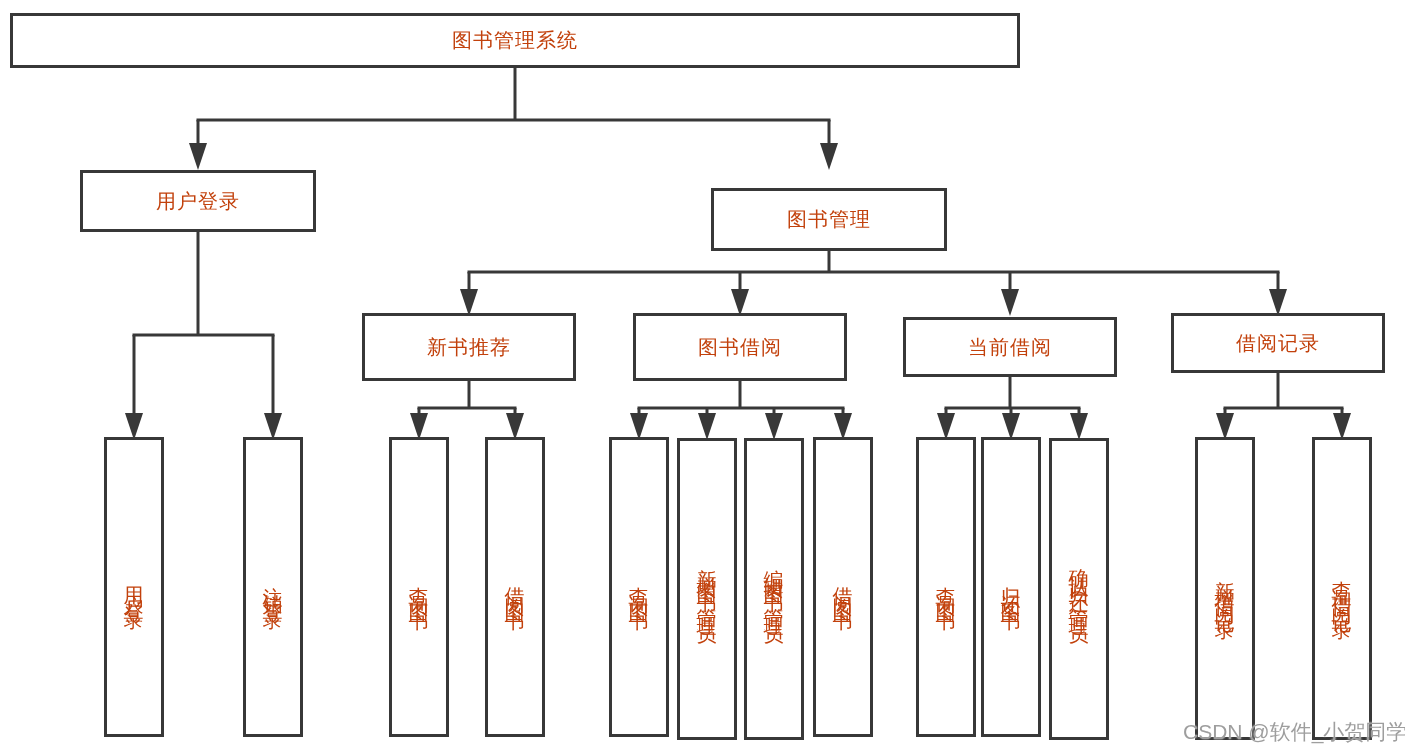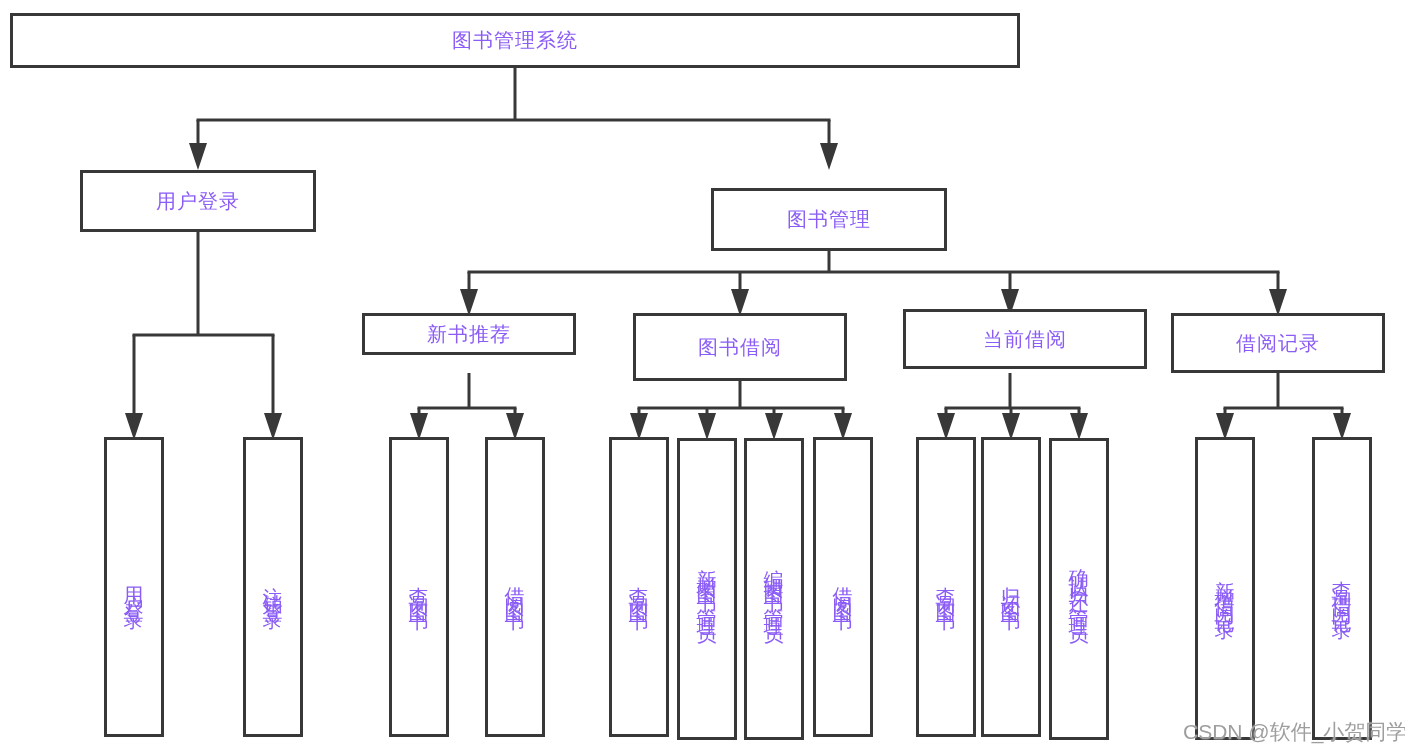--- a/index.html
+++ b/index.html
@@ -25,21 +25,21 @@
   .connectors line { stroke: #383838; stroke-width: 3; }
   .connectors polygon { fill: #383838; }
   .box {
     position: absolute;
     background: #ffffff;
     border: 3px solid #383838;
     box-sizing: border-box;
     display: flex;
     align-items: center;
     justify-content: center;
-    color: #8b5cf6;
+    color: #c2410c;
   }
   .box.h {
     font-size: 20px;
     letter-spacing: 1px;
     white-space: nowrap;
   }
   .box.v {
     writing-mode: vertical-rl;
     text-orientation: mixed;
     font-size: 20px;
@@ -128,27 +128,27 @@
     <span>图书管理系统</span>
   </div>
 
   <div class="box h" style="left:80px; top:170px; width:236px; height:62px;">
     <span>用户登录</span>
   </div>
   <div class="box h" style="left:711px; top:188px; width:236px; height:63px;">
     <span>图书管理</span>
   </div>
 
-  <div class="box h" style="left:362px; top:313px; width:214px; height:42px;">
+  <div class="box h" style="left:362px; top:313px; width:214px; height:68px;">
     <span>新书推荐</span>
   </div>
   <div class="box h" style="left:633px; top:313px; width:214px; height:68px;">
     <span>图书借阅</span>
   </div>
-  <div class="box h" style="left:903px; top:309px; width:244px; height:60px;font-family:Liberation Serif, serif;">
+  <div class="box h" style="left:903px; top:317px; width:214px; height:60px;font-family:Liberation Serif, serif;">
     <span>当前借阅</span>
   </div>
   <div class="box h" style="left:1171px; top:313px; width:214px; height:60px;">
     <span>借阅记录</span>
   </div>
 
   <div class="box v" style="left:104px; top:437px; width:60px; height:300px;">
     <span>用户登录</span>
   </div>
   <div class="box v" style="left:243px; top:437px; width:60px; height:300px;">

